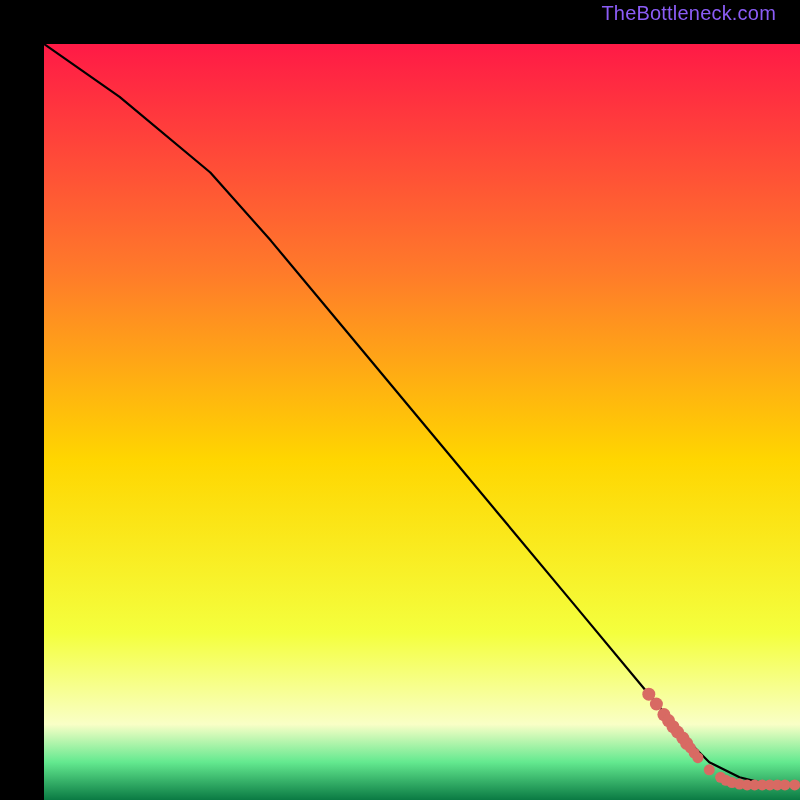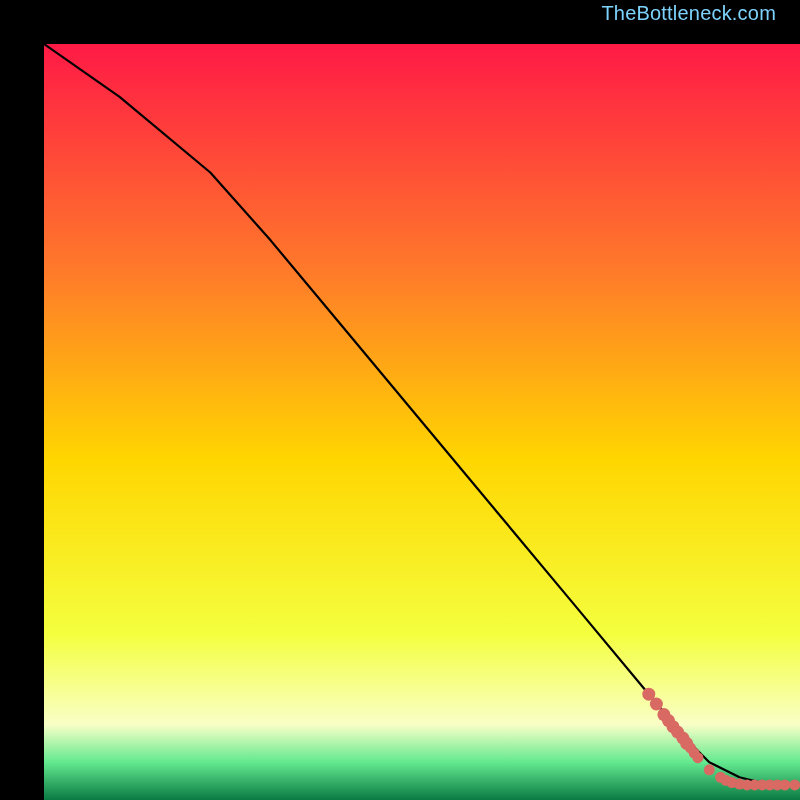--- a/index.html
+++ b/index.html
@@ -18,21 +18,21 @@
     height: 756px;
     background: #000;
   }
   .attribution {
     position: absolute;
     top: 2px;
     right: 24px;
     font-family: Arial, Helvetica, sans-serif;
     font-size: 20px;
     font-weight: 500;
-    color: #7dd3fc;
+    color: #8b5cf6;
     letter-spacing: 0.2px;
   }
   svg {
     position: absolute;
     left: 22px;
     top: 22px;
   }
 </style>
 </head>
 <body>

